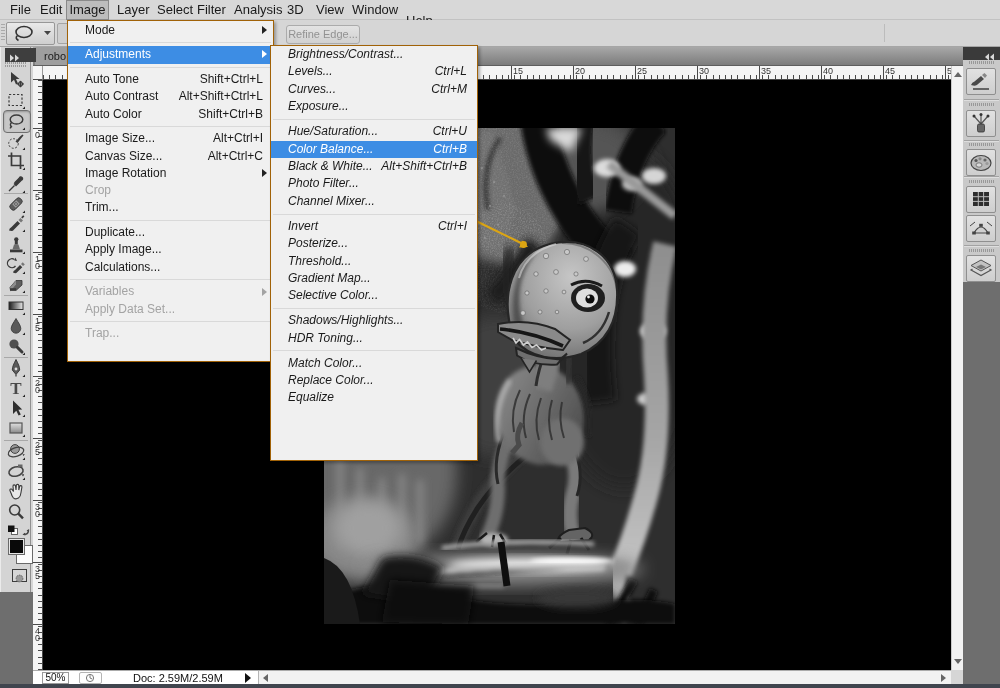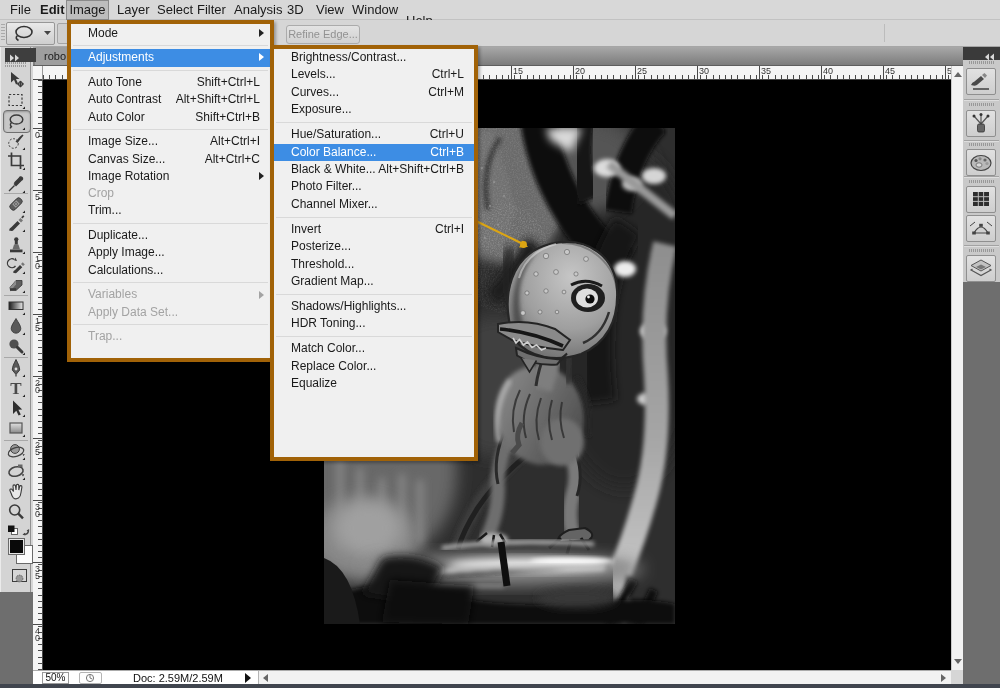--- a/index.html
+++ b/index.html
@@ -46,23 +46,23 @@
   .rgrip{position:absolute;left:6px;width:25px;height:3px;background:repeating-linear-gradient(90deg,#989898 0 1px,transparent 1px 2px);}
   .rgroove{position:absolute;left:1px;width:35px;height:1px;background:#a2a2a2;border-bottom:1px solid #dedede;}
   #rd-bottom{position:absolute;left:0;top:235px;width:37px;height:402px;background:#6e6e6e;}
   
   #vscroll{left:951px;top:66px;width:12px;height:604px;background:#f2f2f2;border-left:1px solid #cacaca;box-sizing:border-box;}
   .sarrow{position:absolute;width:0;height:0;}
   #statusbar{left:33px;top:670px;width:918px;height:14px;background:#ffffff;border-top:1px solid #ababab;box-sizing:border-box;font-size:11px;color:#111;}
   #hscroll{position:absolute;left:225px;top:0px;width:693px;height:14px;background:#f2f2f2;border-left:1px solid #b5b5b5;box-sizing:border-box;}
   #bottomstrip{left:0;top:684px;width:1000px;height:4px;background:#40454e;}
   
-  .menu{position:absolute;background:#f0f0f0;border:4px solid #a16207;box-shadow:2px 2px 3px rgba(0,0,0,0.3);box-sizing:border-box;font-size:12px;color:#1a1a1a;z-index:10;}
+  .menu{position:absolute;background:#f0f0f0;border:1px solid #a16207;box-shadow:2px 2px 3px rgba(0,0,0,0.3);box-sizing:border-box;font-size:12px;color:#1a1a1a;z-index:10;}
   .mrow{position:relative;height:17.3px;line-height:17.3px;padding-left:17px;white-space:nowrap;}
-  #adjmenu .mrow{height:17.45px;line-height:17.45px;}
+  #adjmenu .mrow{height:17.45px;line-height:17.45px;font-style:italic;}
   .mrow .sc{position:absolute;right:10px;top:0;}
   .mrow .sub{position:absolute;right:6px;top:4.1px;width:0;height:0;border-left:5px solid #222;border-top:4.5px solid transparent;border-bottom:4.5px solid transparent;}
   .mrow.dis{color:#a3a3a3;}
   .mrow.dis .sub{border-left-color:#a3a3a3;}
   .mrow.hl{background:#3d8de4;color:#fff;}
   .mrow.hl .sub{border-left-color:#fff;}
   .msep{height:1px;background:#d9d9d9;margin:3.2px 2px 3.2px 2px;}
 </style>
 </head>
 <body>
@@ -234,21 +234,21 @@
 <ellipse cx="253" cy="470" rx="40" ry="10" fill="#373737" filter="url(#b4)"></ellipse>
 
 <path d="M150,92 L197,115" fill="none" stroke="#dca513" stroke-width="2.2"></path>
 <circle cx="199.5" cy="116.5" r="3.4" fill="#dca513"></circle>
         <path d="M204,119 l-9,0.5 3.6,-7 Z" fill="#dca513"></path>
 </svg>
     </div>
 
   <div class="abs" id="menubar">
     <span class="mitem" style="left:10px;">File</span>
-    <span class="mitem" style="left:40px;font-weight:bold;">Edit</span>
+    <span class="mitem" style="left:40px;">Edit</span>
     <span class="mitem" id="mi-image">Image</span>
     <span class="mitem" style="left:117px;">Layer</span>
     <span class="mitem" style="left:157px;">Select</span>
     <span class="mitem" style="left:197px;">Filter</span>
     <span class="mitem" style="left:234px;">Analysis</span>
     <span class="mitem" style="left:287px;">3D</span>
     <span class="mitem" style="left:316px;">View</span>
     <span class="mitem" style="left:352px;">Window</span>
     <span class="mitem" style="left:406px;margin-top:11px;">Help</span>
   </div>
@@ -575,20 +575,21 @@
     <div class="mrow">Hue/Saturation...<span class="sc">Ctrl+U</span></div>
     <div class="mrow hl">Color Balance...<span class="sc">Ctrl+B</span></div>
     <div class="mrow">Black &amp; White...<span class="sc">Alt+Shift+Ctrl+B</span></div>
     <div class="mrow">Photo Filter...</div>
     <div class="mrow">Channel Mixer...</div>
     <div class="msep"></div>
     <div class="mrow">Invert<span class="sc">Ctrl+I</span></div>
     <div class="mrow">Posterize...</div>
     <div class="mrow">Threshold...</div>
     <div class="mrow">Gradient Map...</div>
+    <div class="mrow">Selective Color...</div>
     <div class="msep"></div>
     <div class="mrow">Shadows/Highlights...</div>
     <div class="mrow">HDR Toning...</div>
     <div class="msep"></div>
     <div class="mrow">Match Color...</div>
     <div class="mrow">Replace Color...</div>
     <div class="mrow">Equalize</div>
   </div>
 </div>
 

